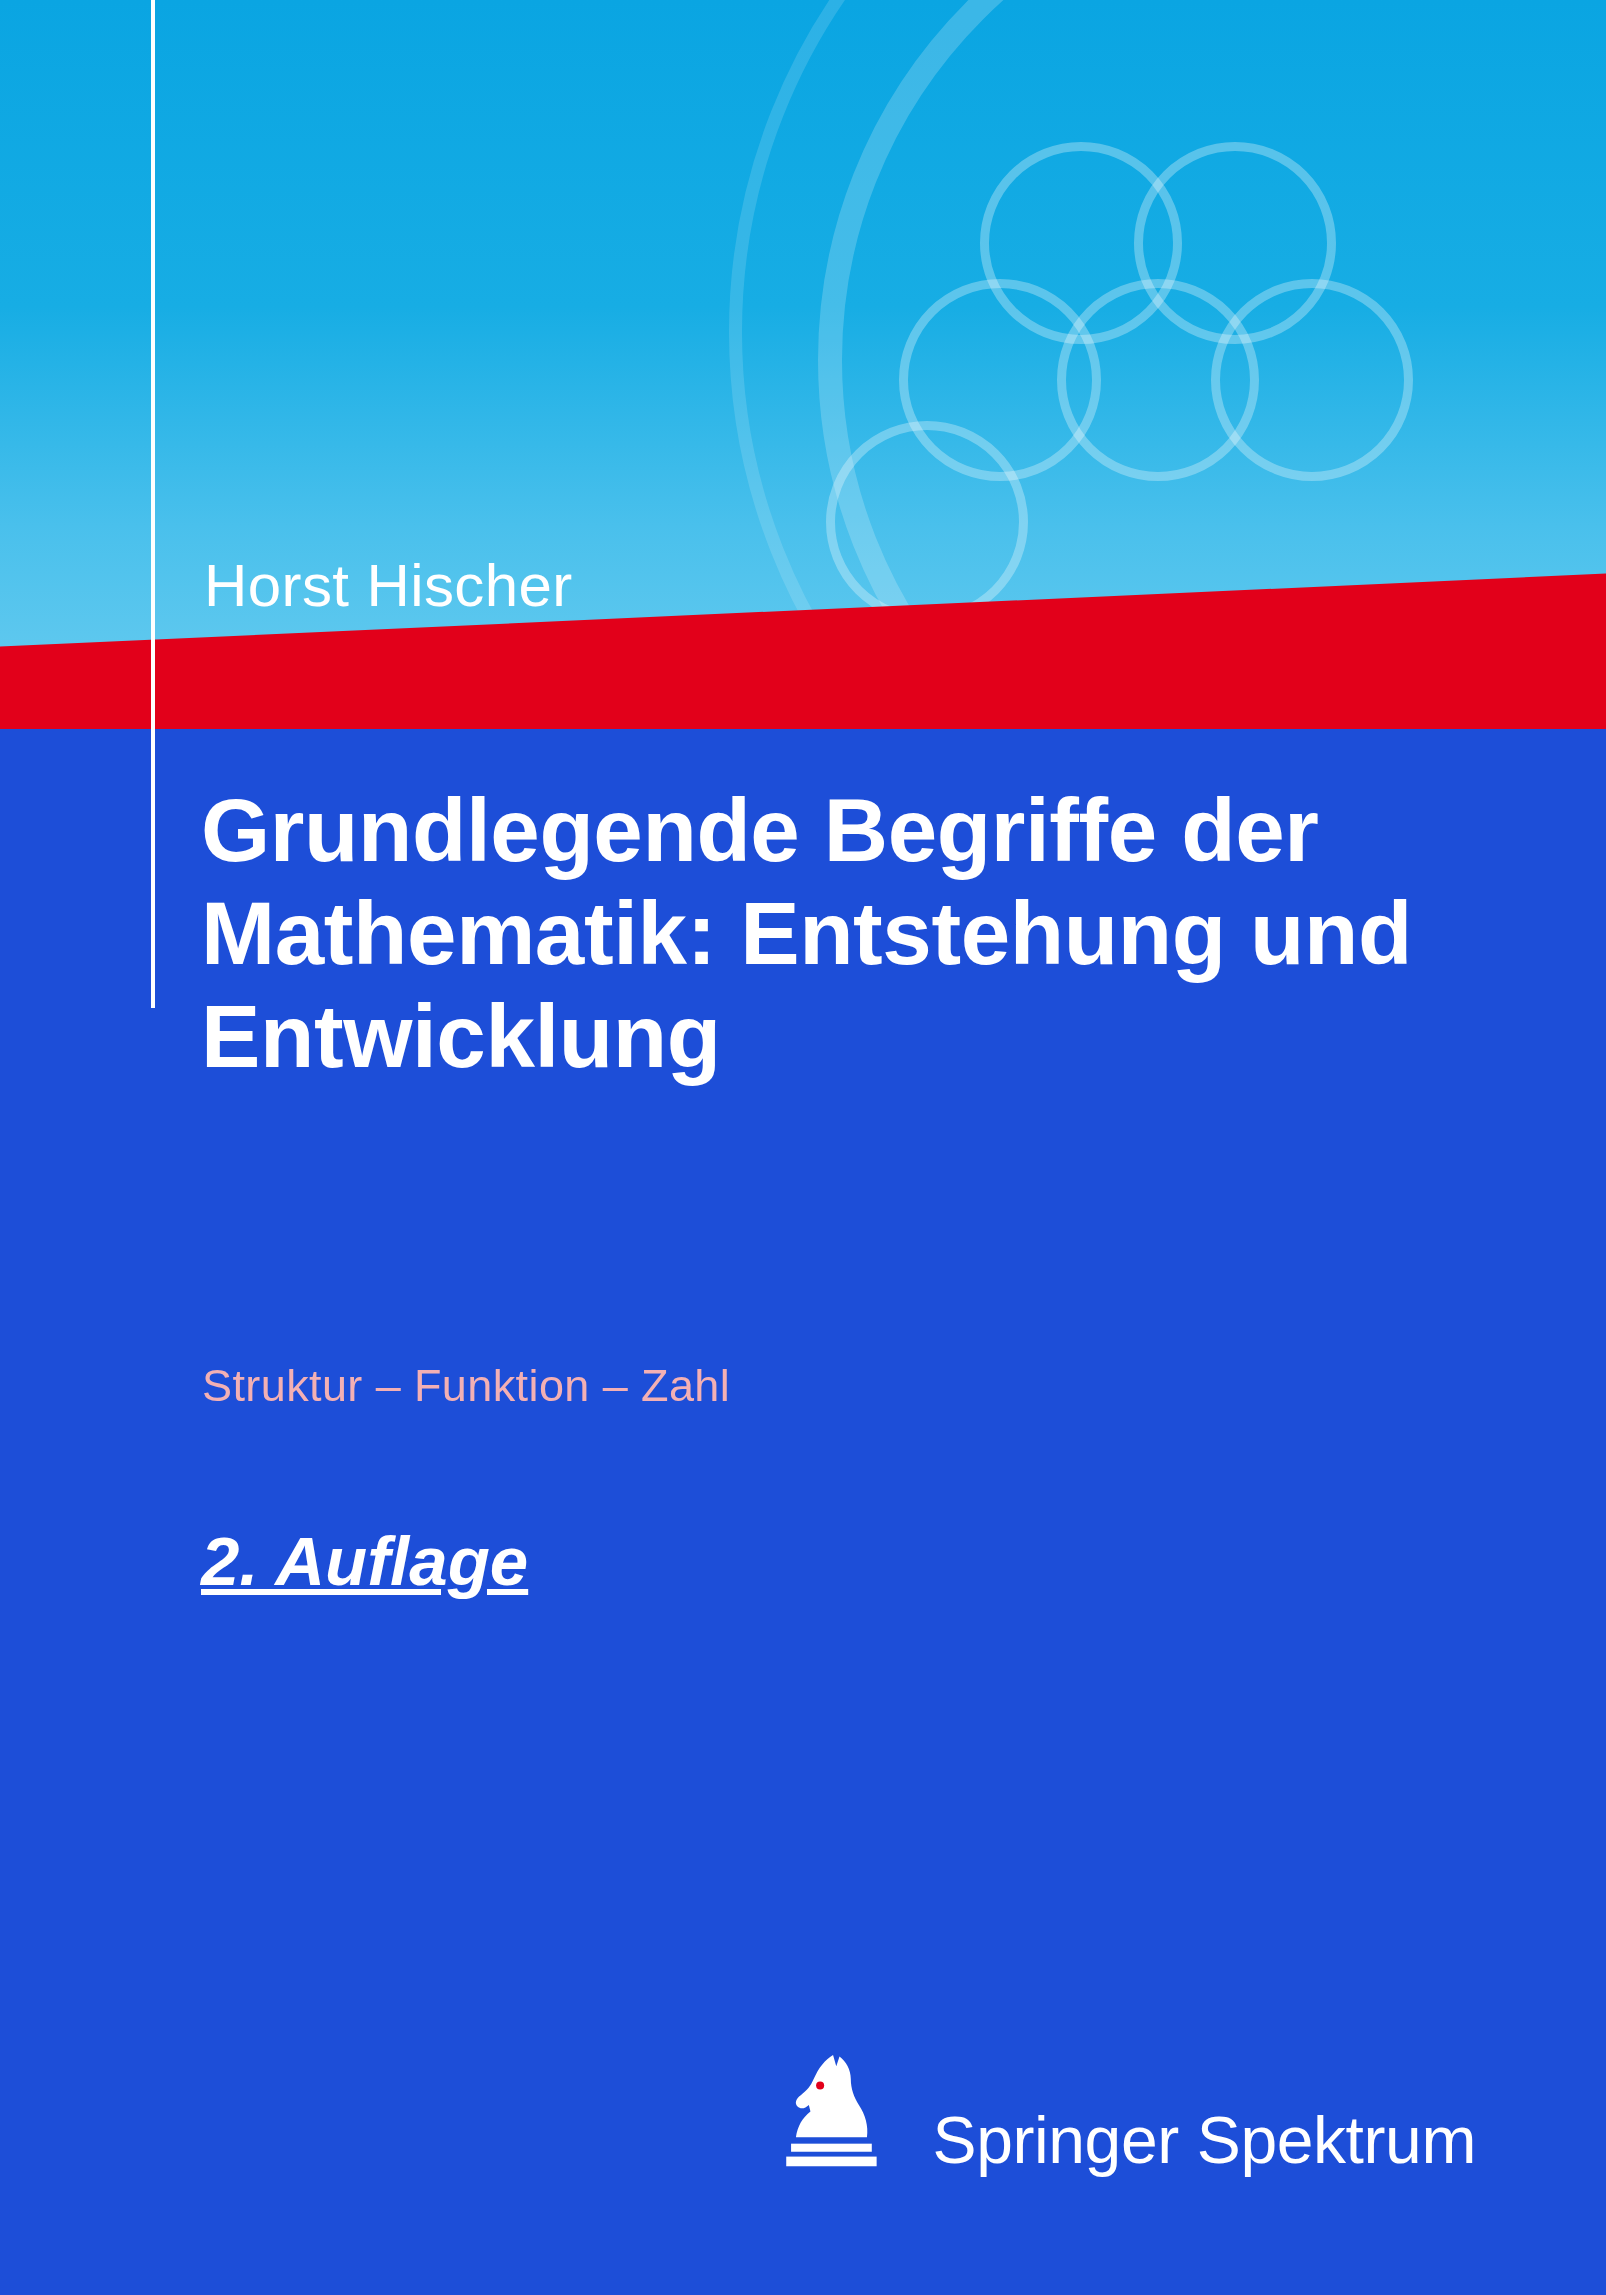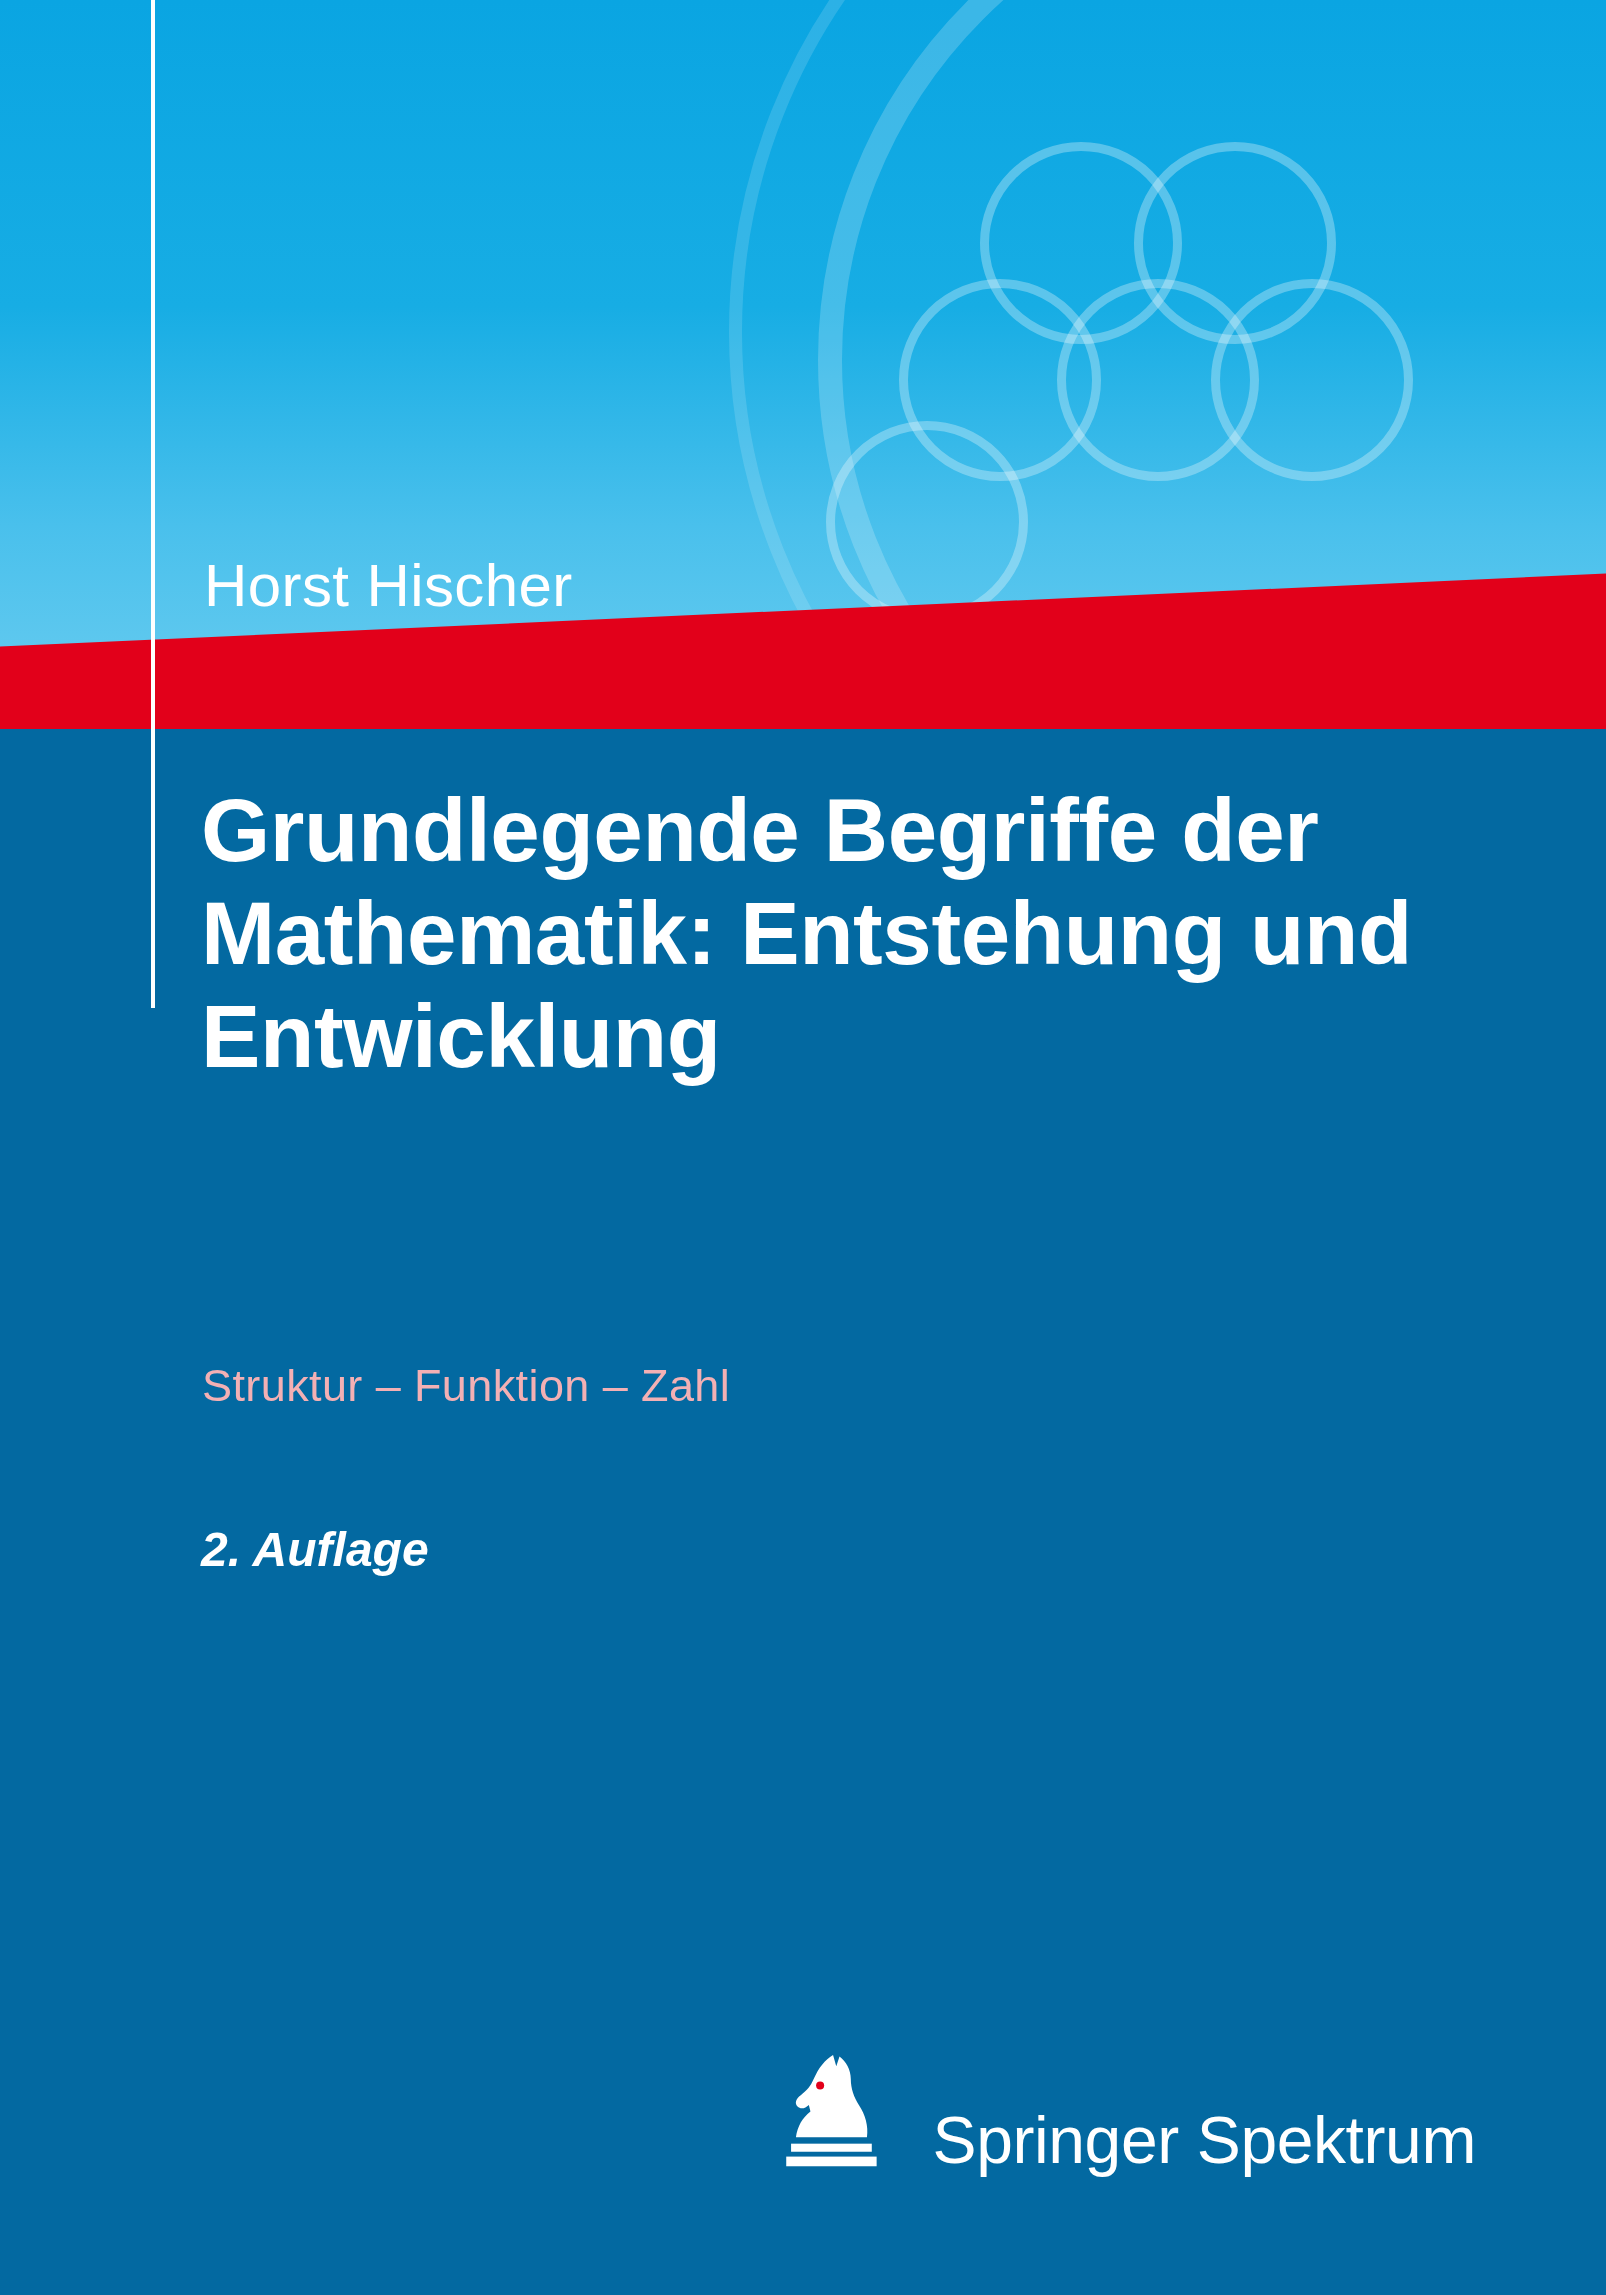--- a/index.html
+++ b/index.html
@@ -8,21 +8,21 @@
     background: #ffffff;
   }
   body {
     font-family: "Liberation Sans", sans-serif;
   }
   .cover {
     position: relative;
     width: 1606px;
     height: 2295px;
     overflow: hidden;
-    background: #0369a1;
+    background: #1d4ed8;
   }
   
   .sky {
     position: absolute;
     left: 0;
     top: 0;
     width: 1606px;
     height: 729px;
     background: linear-gradient(180deg, #0aa5e2 0%, #17ade4 42%, #49c0ec 72%, #6bcdf0 100%);
     overflow: hidden;
@@ -108,25 +108,26 @@
     top: 1360px;
     font-size: 45px;
     color: #f3b0b4;
     letter-spacing: 0.4px;
     white-space: nowrap;
   }
   .edition {
     position: absolute;
     left: 201px;
     top: 1522px;
-    font-size: 48px;
+    font-size: 69px;
     font-style: italic;
     font-weight: 700;
     color: #ffffff;
     white-space: nowrap;
+    text-decoration: underline;
   }
   
   .publisher {
     position: absolute;
     right: 130px;
     bottom: 117px;
     display: flex;
     align-items: flex-end;
     gap: 37px;
   }

